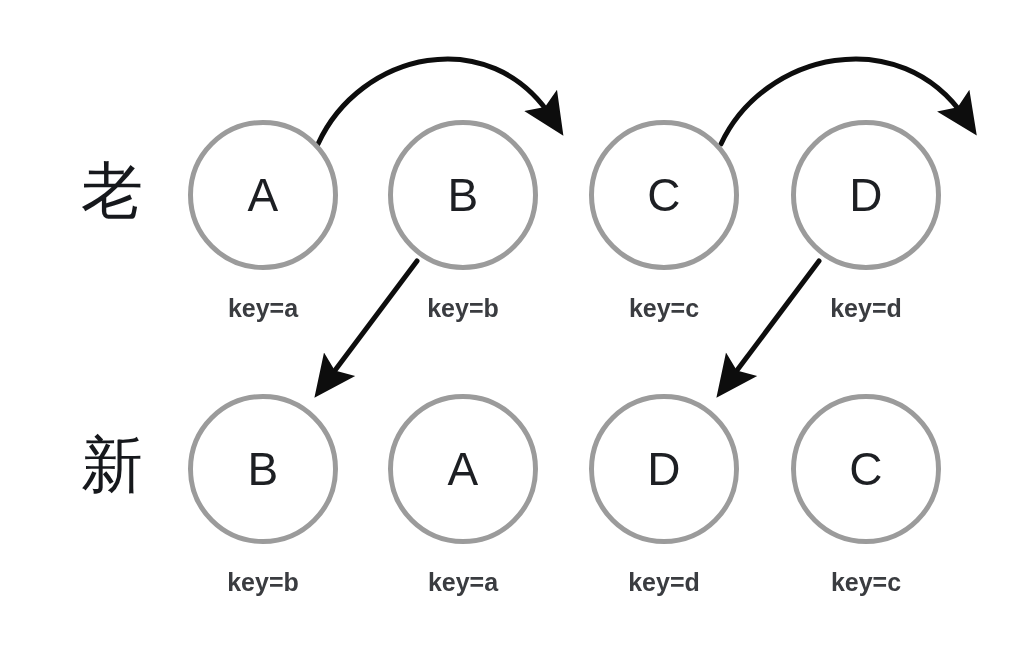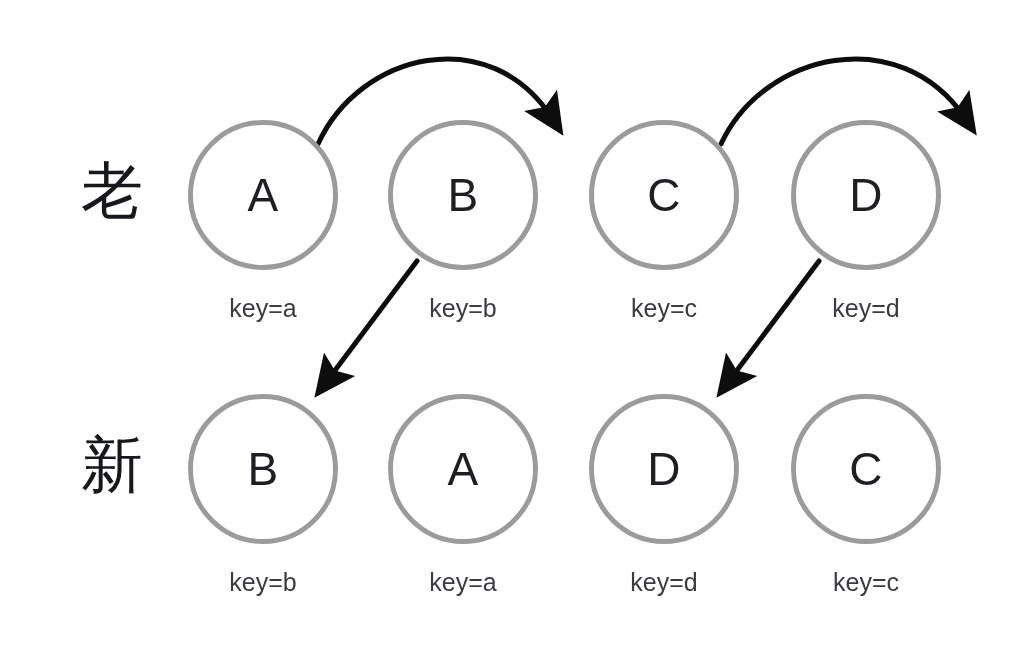--- a/index.html
+++ b/index.html
@@ -58,20 +58,21 @@
     letter-spacing: 0.5px;
   }
   .key-label {
     position: absolute;
     width: 170px;
     text-align: center;
     font-family: "Liberation Sans", sans-serif;
     font-size: 25px;
     color: #3a3c40;
     line-height: 1;
+    font-weight: bold;
   }
 </style>
 </head>
 <body>
 
 <div id="stage">
 
   <svg id="edges" viewBox="0 0 1036 654" width="1036" height="654" xmlns="http://www.w3.org/2000/svg">
     <defs>
       <marker id="ah" markerWidth="9" markerHeight="9" refX="4.2" refY="4.5" orient="auto" markerUnits="strokeWidth">

